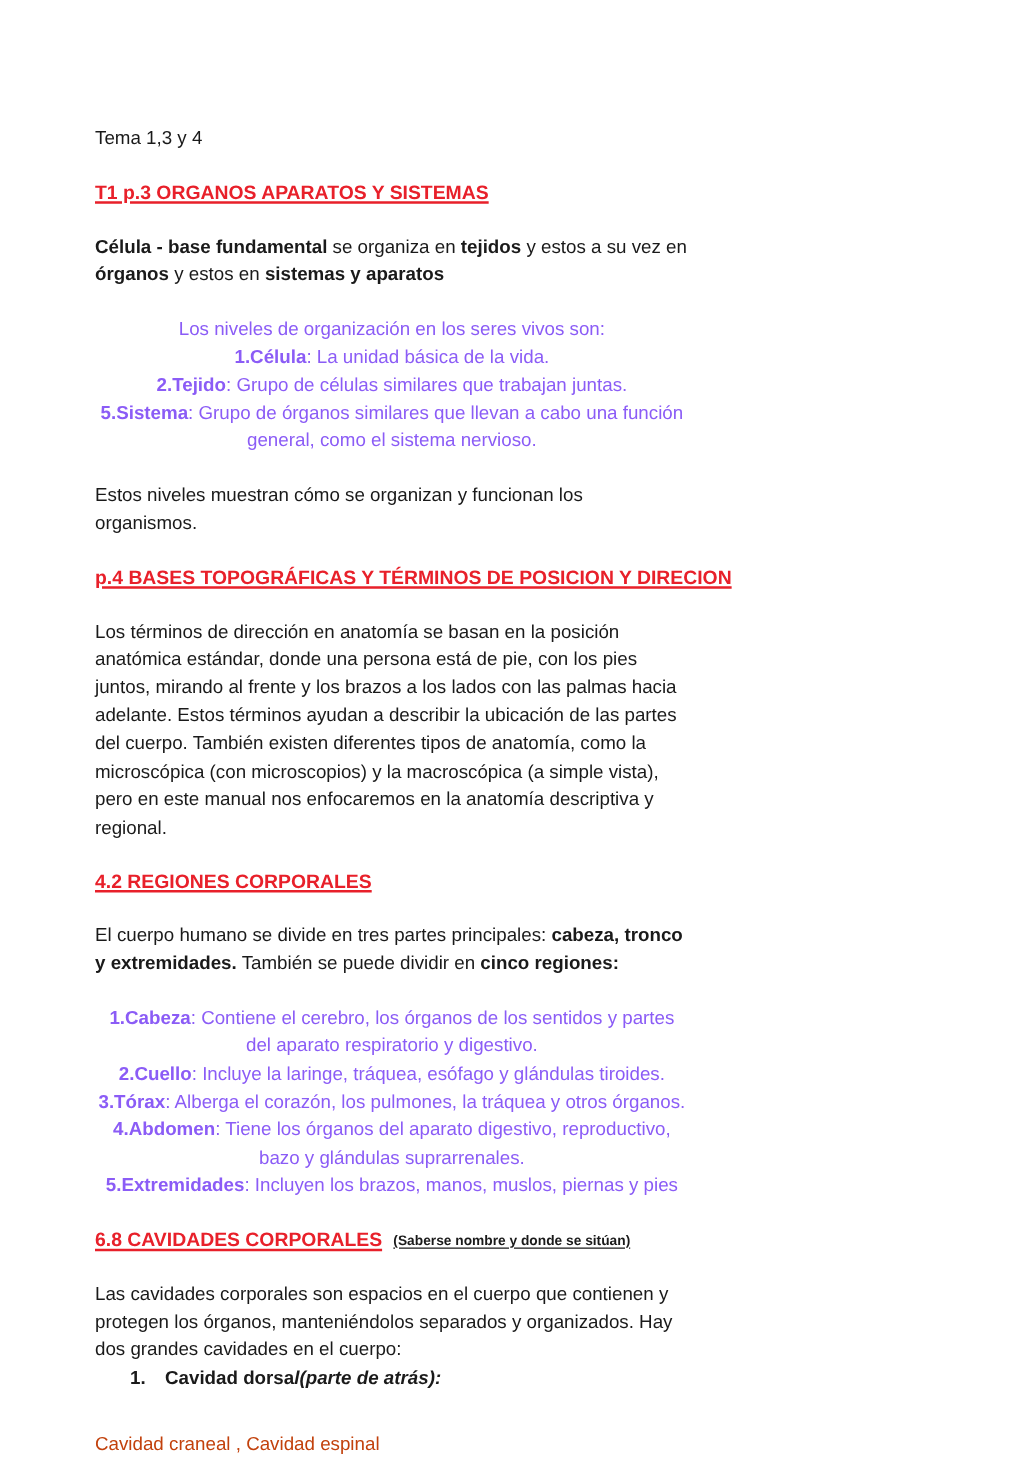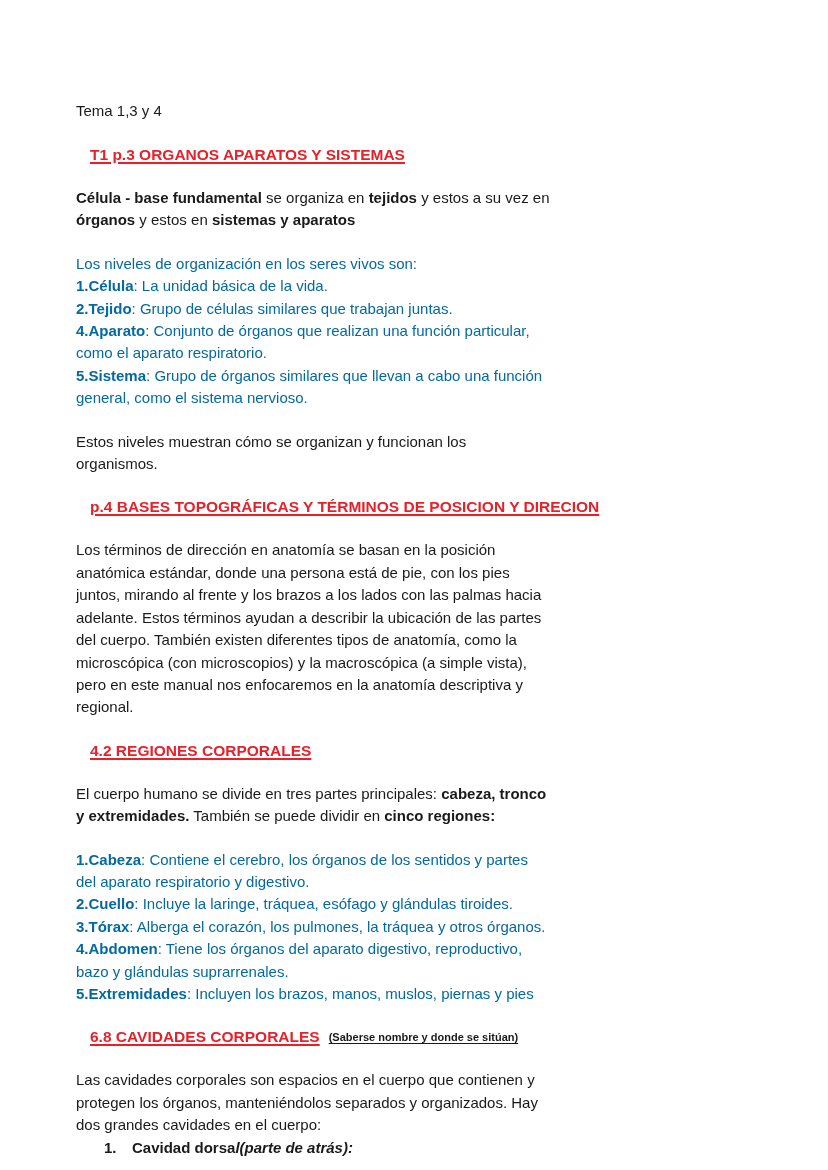--- a/index.html
+++ b/index.html
@@ -40,21 +40,20 @@
     color: #e8202a;
     text-decoration: underline;
     text-decoration-thickness: 1.5px;
     text-underline-offset: 2px;
     margin: 0;
     display: inline-block;
   }
   .heading-row {
     display: block;
     white-space: nowrap;
-    margin-left: 14px;
   }
   .heading-note {
     display: inline-block;
     font-size: 11px;
     font-weight: bold;
     color: #1a1a1a;
     text-decoration: underline;
     text-decoration-thickness: 1px;
     text-underline-offset: 2px;
     margin-left: 9px;
@@ -68,22 +67,23 @@
     line-height: 22.4px;
     color: #1a1a1a;
     margin: 0;
     max-width: 624px;
   }
   p.body-text b { font-weight: bold; }
 
   .list-block {
     font-size: 15px;
     line-height: 22.4px;
-    color: #0369a1;
+    color: #8b5cf6;
     max-width: 624px;
+    text-align: center;
   }
   .list-block .li { display: block; }
   .list-block .li b { font-weight: bold; }
 
   .num-list {
     margin: 0;
     padding: 0;
     list-style: none;
     font-size: 15px;
     line-height: 22.4px;
@@ -127,21 +127,20 @@
   <div class="spacer-md"></div>
 
   <p class="body-text"><b>Célula - base fundamental</b><span> se organiza en </span><b>tejidos</b><span> y estos a su vez en </span><b>órganos</b><span> y estos en </span><b>sistemas y aparatos</b></p>
 
   <div class="spacer-md"></div>
 
   <div class="list-block">
     <span class="li">Los niveles de organización en los seres vivos son:</span>
     <span class="li"><b>1.Célula</b><span>: La unidad básica de la vida.</span></span>
     <span class="li"><b>2.Tejido</b><span>: Grupo de células similares que trabajan juntas.</span></span>
-    <span class="li"><b>4.Aparato</b><span>: Conjunto de órganos que realizan una función particular, como el aparato respiratorio.</span></span>
     <span class="li"><b>5.Sistema</b><span>: Grupo de órganos similares que llevan a cabo una función general, como el sistema nervioso.</span></span>
   </div>
 
   <div class="spacer-md"></div>
 
   <p class="body-text">Estos niveles muestran cómo se organizan y funcionan los organismos.</p>
 
   <div class="spacer-md"></div>
 
   <div class="heading-row">

